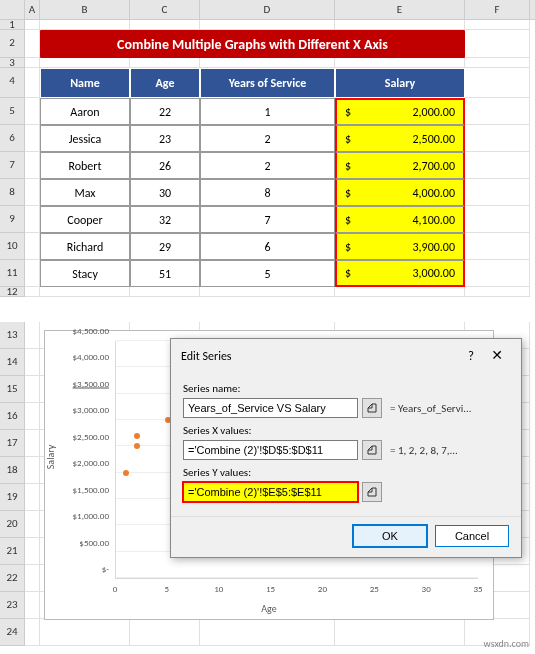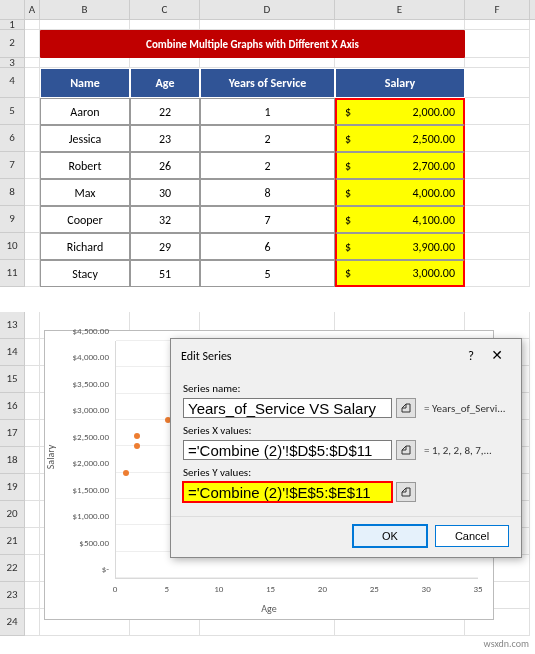--- a/index.html
+++ b/index.html
@@ -25,21 +25,21 @@
     .c-B { width: 90px; }
     .c-C { width: 70px; }
     .c-D { width: 135px; }
     .c-E { width: 130px; }
     .c-F { width: 65px; }
     
     .row.short { height: 10px; }
     .row.short .row-h { line-height: 10px; }
     
     
-    .title-bar { background: #c00000; color: #fff; font-weight: bold; font-size: 11px; display: flex; align-items: center; justify-content: center; height: 100%; width: 100%; border-radius: 1px; }
+    .title-bar { background: #c00000; color: #fff; font-weight: bold; font-size: 14px; display: flex; align-items: center; justify-content: center; height: 100%; width: 100%; border-radius: 1px; }
     
     
     .tbl-h { background: #305496; color: #fff; font-weight: bold; text-align: center; justify-content: center; border: 1px solid #fff; }
     .tbl-c { text-align: center; justify-content: center; border: 1px solid #999; background: #fff; }
     .tbl-c.sal { background: #ffff00; justify-content: space-between; padding: 0 8px; }
     
     
     .chart { position: absolute; left: 44px; top: 330px; width: 450px; height: 290px; border: 1px solid #bbb; background: #fff; }
     .chart-inner { position: absolute; left: 70px; top: 10px; right: 15px; bottom: 40px; }
     .y-axis { position: absolute; left: 0; top: 10px; bottom: 40px; width: 68px; }
@@ -54,21 +54,21 @@
     
     
     .dialog { position: absolute; left: 170px; top: 338px; width: 352px; background: #f0f0f0; border: 1px solid #888; box-shadow: 2px 2px 8px rgba(0,0,0,0.3); font-size: 11px; }
     .dlg-title { display: flex; align-items: center; padding: 8px 10px; font-weight: normal; font-size: 12px; }
     .dlg-title .t { flex: 1; }
     .dlg-help { width: 24px; text-align: center; font-size: 13px; cursor: pointer; }
     .dlg-close { width: 28px; text-align: center; font-size: 14px; cursor: pointer; }
     .dlg-body { padding: 6px 12px 8px 12px; }
     .dlg-label { margin: 4px 0 3px 0; }
     .dlg-row { display: flex; align-items: center; gap: 4px; margin-bottom: 6px; }
-    .dlg-input { flex: 0 0 175px; height: 20px; border: 1px solid #7a7a7a; background: #fff; padding: 0 4px; font-size: 15px; }
+    .dlg-input { flex: 0 0 175px; height: 20px; border: 1px solid #7a7a7a; background: #fff; padding: 0 4px; font-size: 11px; }
     .dlg-input.hl { background: #ffff00; outline: 2px solid red; outline-offset: -1px; }
     .ref-btn { width: 20px; height: 20px; border: 1px solid #999; background: #e1e1e1; display: flex; align-items: center; justify-content: center; cursor: pointer; }
     .ref-btn svg { width: 10px; height: 10px; }
     .dlg-eq { padding-left: 4px; font-size: 11px; color: #333; white-space: nowrap; overflow: hidden; flex: 1; }
     .dlg-buttons { display: flex; justify-content: flex-end; gap: 8px; padding: 8px 12px 10px; border-top: 1px solid #ddd; }
     .btn { min-width: 74px; height: 22px; border: 1px solid #0078d7; background: #fff; font-size: 11px; cursor: pointer; }
     .btn.primary { background: #e5f1fb; border: 1px solid #0078d7; outline: 1px solid #0078d7; }
     
     .watermark { position: absolute; right: 6px; bottom: 4px; font-size: 10px; color: #888; }
   </style>
@@ -228,20 +228,31 @@
       <div class="cell c-D tbl-c">5</div>
       <div class="cell c-E tbl-c sal " style="border-bottom:2px solid red;border-left:2px solid red;border-right:2px solid red;">
             <span>$</span>
             <span>3,000.00</span>
           </div>
       <div class="cell c-F"></div>
     </div>
       </div>
     </div>
 
+  <div class="row short">
+      <div class="row-h">12</div>
+    <div class="cells">
+        <div class="cell c-A"></div>
+        <div class="cell c-B"></div>
+        <div class="cell c-C"></div>
+        <div class="cell c-D"></div>
+        <div class="cell c-E"></div>
+        <div class="cell c-F"></div>
+      </div>
+  </div>
 
   <div id="blank-rows">
       <div class="row" style="height: 27px; margin-top: 25px;">
         <div class="row-h">13</div>
     <div class="cells">
           <div class="cell c-A"></div>
           <div class="cell c-B"></div>
           <div class="cell c-C"></div>
           <div class="cell c-D"></div>
           <div class="cell c-E"></div>
@@ -375,21 +386,21 @@
 <div class="chart">
   <div class="y-label">Salary</div>
   <div class="y-axis" id="y-axis">
       <div class="y-tick" style="bottom: 0%;">$-</div>
       <div class="y-tick" style="bottom: 11.1111%;">$500.00</div>
       <div class="y-tick" style="bottom: 22.2222%;">$1,000.00</div>
       <div class="y-tick" style="bottom: 33.3333%;">$1,500.00</div>
       <div class="y-tick" style="bottom: 44.4444%; margin-top: 16px;">$2,000.00</div>
       <div class="y-tick" style="bottom: 55.5556%;">$2,500.00</div>
       <div class="y-tick" style="bottom: 66.6667%;">$3,000.00</div>
-      <div class="y-tick" style="bottom: 77.7778%;">$3,500.00</div>
+      <div class="y-tick" style="bottom: 77.7778%; text-decoration: underline;">$3,500.00</div>
       <div class="y-tick" style="bottom: 88.8889%;">$4,000.00</div>
       <div class="y-tick" style="bottom: 100%;">$4,500.00</div>
     </div>
   <div class="chart-inner">
     <div class="plot" id="plot">
         <div class="gridline" style="bottom: 0%;"></div>
         <div class="gridline" style="bottom: 11.1111%;"></div>
         <div class="gridline" style="bottom: 22.2222%;"></div>
         <div class="gridline" style="bottom: 33.3333%;"></div>
         <div class="gridline" style="bottom: 44.4444%;"></div>

